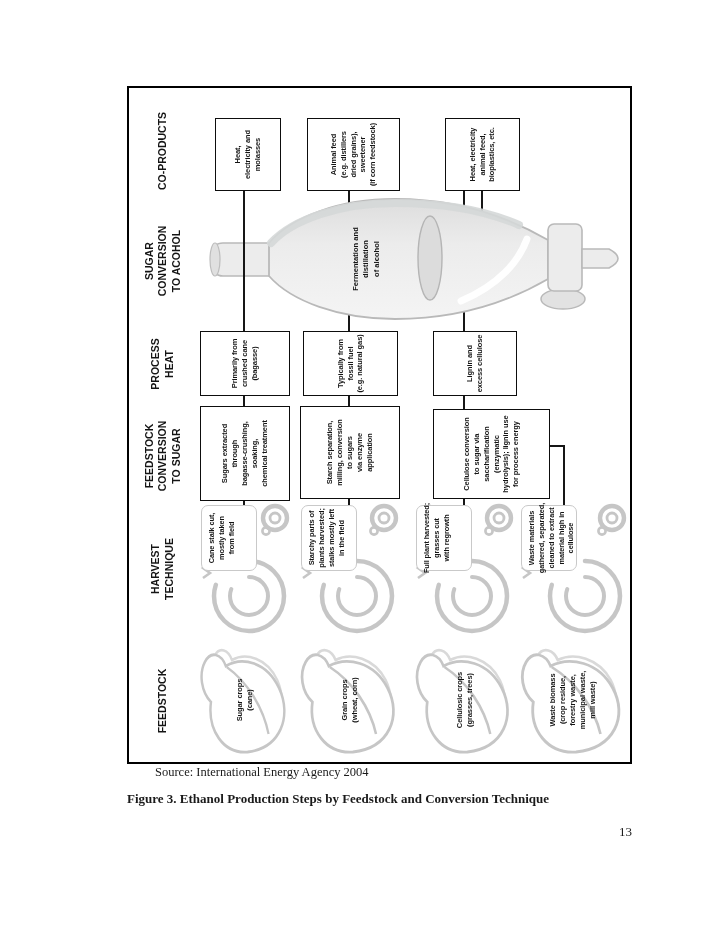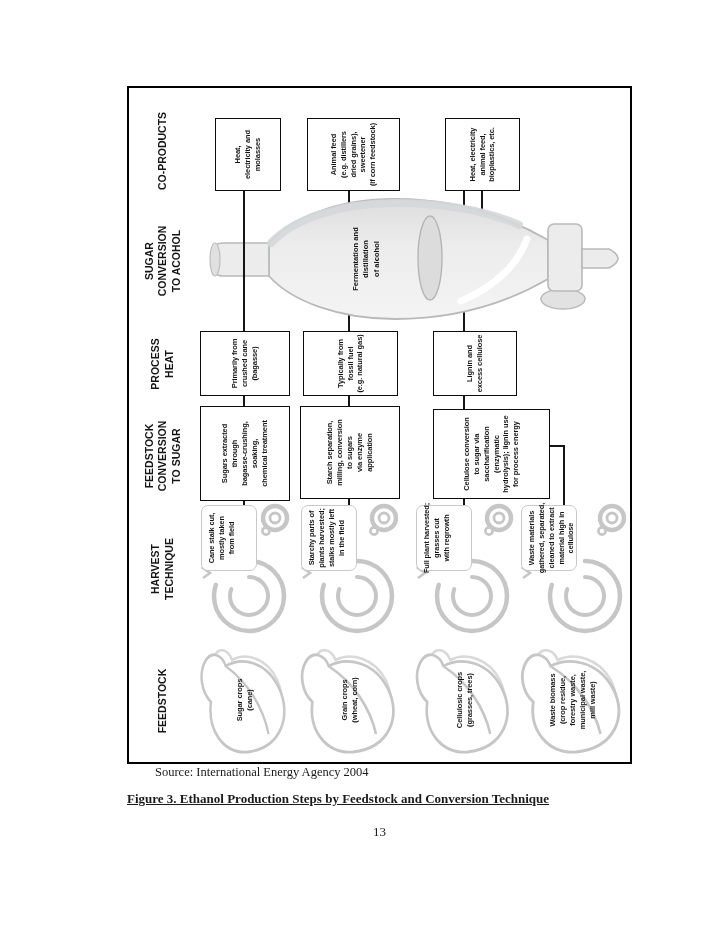--- a/index.html
+++ b/index.html
@@ -27,22 +27,22 @@
         font-size:7.4px;line-height:1.33;font-weight:700;letter-spacing:-0.1px;z-index:3;}
   .ftext{position:absolute;left:0;top:0;right:0;bottom:0;display:flex;align-items:center;justify-content:center;
         text-align:center;white-space:pre-line;font-size:7.5px;line-height:1.33;font-weight:700;
         letter-spacing:-0.1px;z-index:3;}
   .icon-svg{position:absolute;left:0;top:0;z-index:1;overflow:visible;}
   .ferm{position:absolute;left:450px;top:224px;width:110px;text-align:center;white-space:pre-line;
         font-size:7.6px;line-height:1.35;font-weight:700;z-index:4;}
   .flask-svg{position:absolute;left:425px;top:72px;z-index:2;overflow:visible;}
   .neck-line{z-index:4;}
   .source{position:absolute;left:127px;top:765px;font-size:12.5px;margin-left:28px;}
-  .caption{position:absolute;left:127px;top:791px;font-size:13px;font-weight:700;text-decoration:underline;}
-  .pagenum{position:absolute;left:127px;top:824px;width:505px;text-align:center;font-size:13px;}
+  .caption{position:absolute;left:127px;top:791px;font-size:13px;font-weight:700;}
+  .pagenum{position:absolute;left:127px;top:824px;width:505px;text-align:right;font-size:13px;}
 </style>
 </head>
 <body>
 
 <div class="page">
 
   <div class="figure-frame"></div>
 
   <div class="landscape">
 

